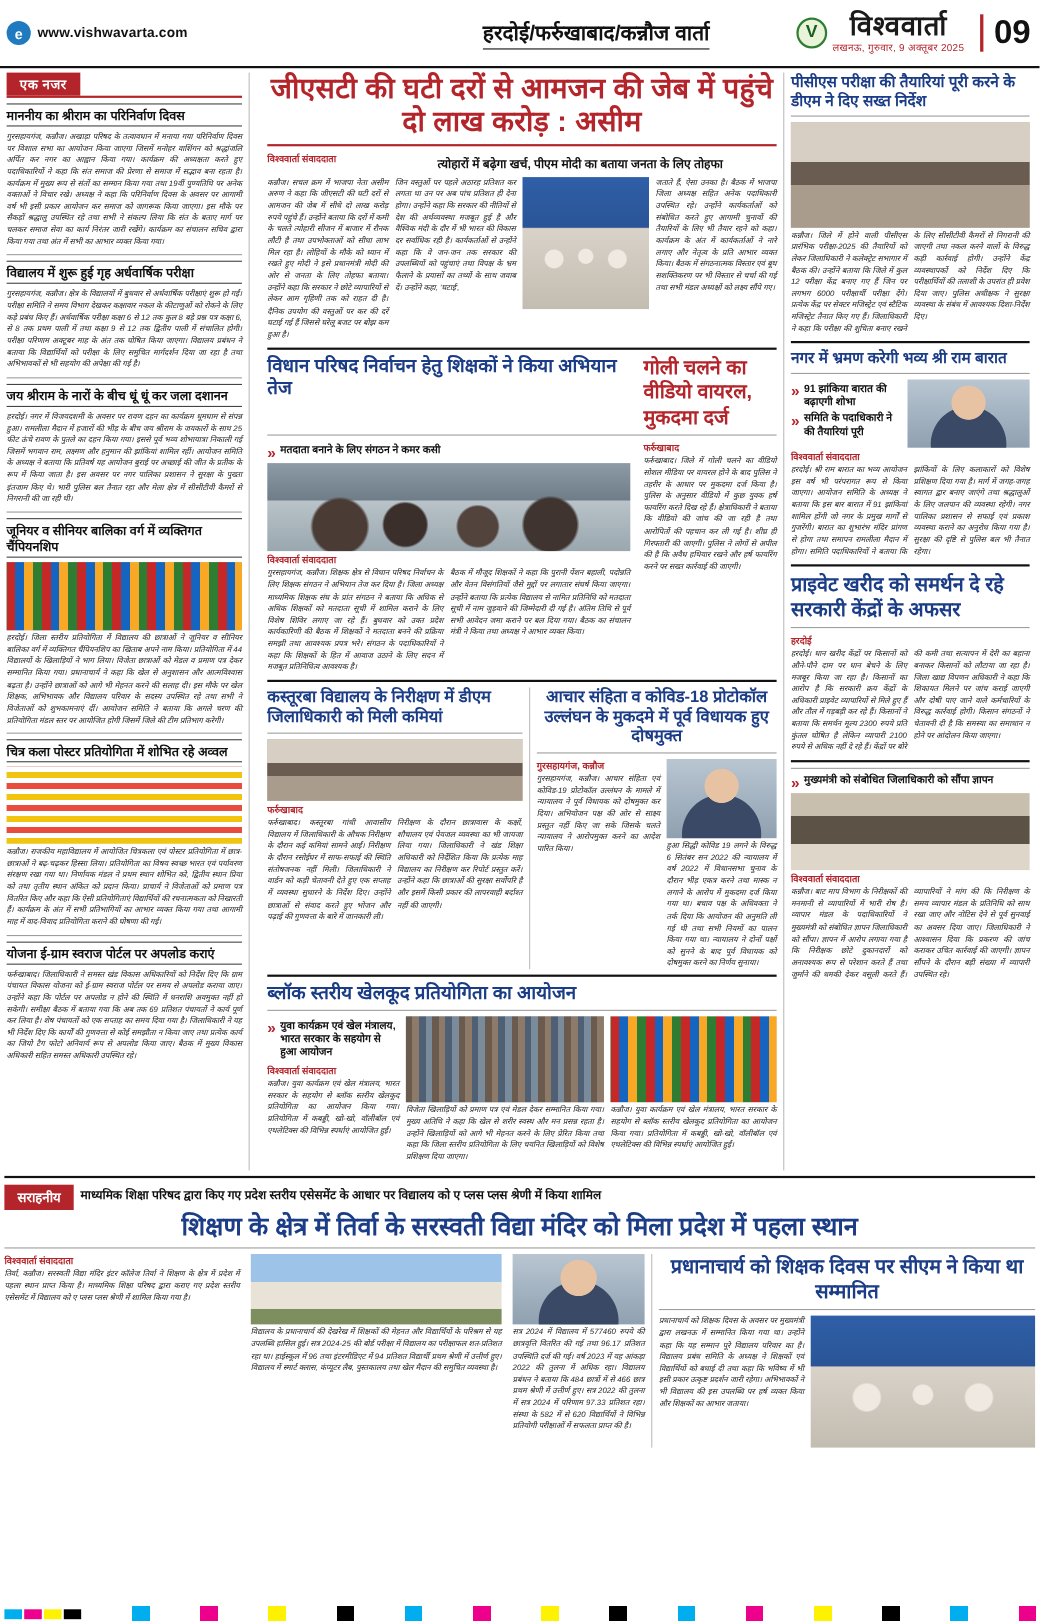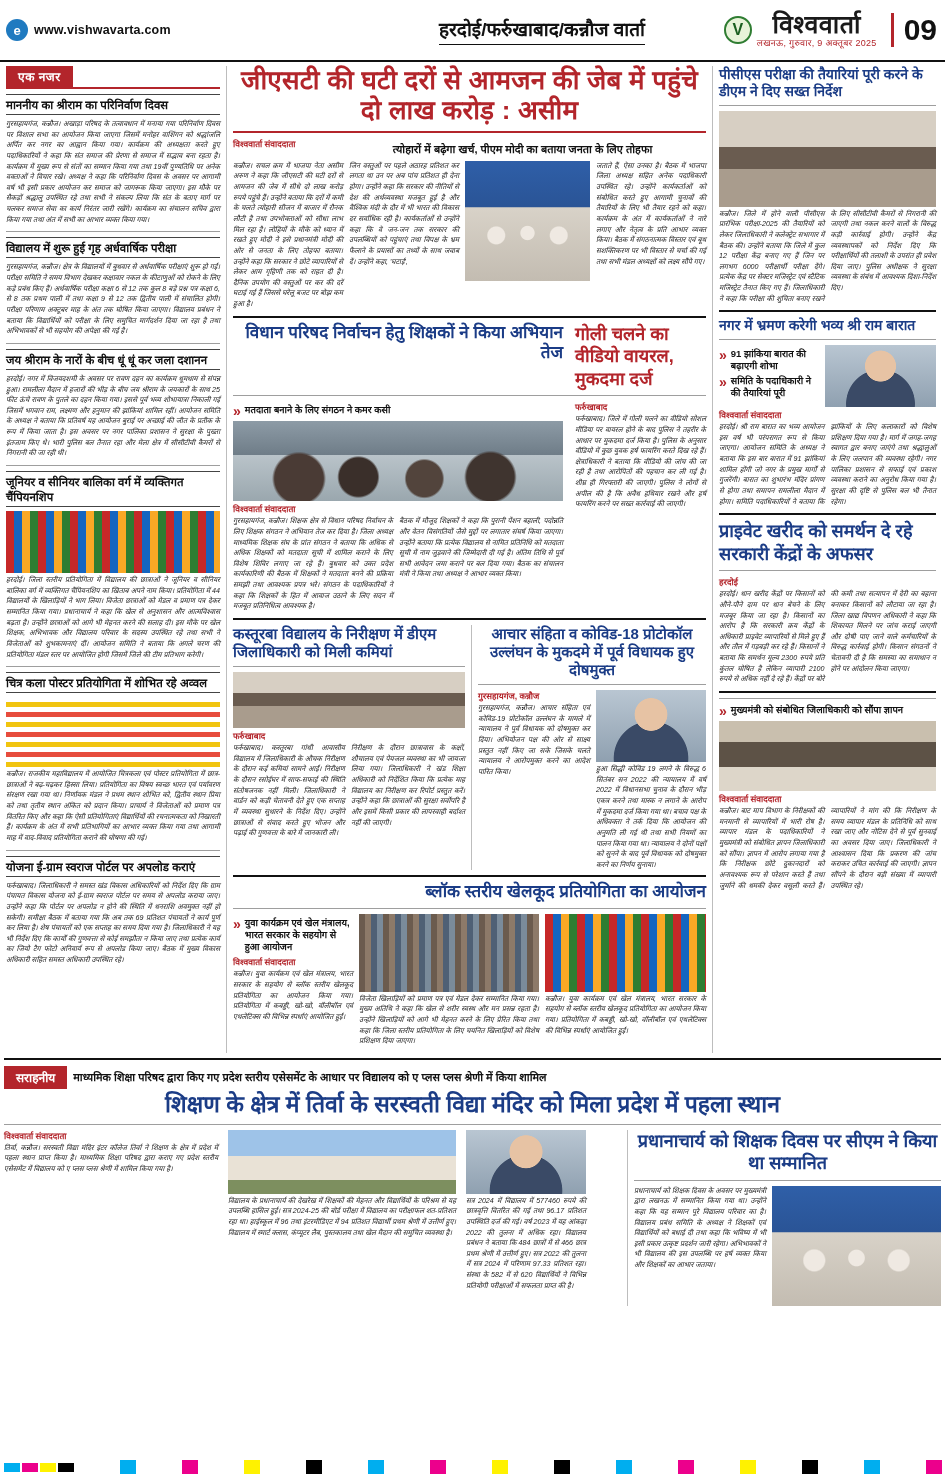--- a/index.html
+++ b/index.html
@@ -47,21 +47,21 @@
 
   
   .content { position:relative; display:flex; padding:4px 6px 0 6px; gap:6px; }
   .col-left { width:214px; }
   .col-mid { width:480px; }
   .col-right { width:224px; }
 
   .vrule { border-left:1px solid #bdbdbd; }
   .story { margin-bottom:6px; }
   .headline-xl { font-size:26px; line-height:1.15; font-weight:bold; color:#b3252b; letter-spacing:.2px; }
-  .headline-lg { font-size:17px; line-height:1.2; font-weight:bold; color:#1b3c86;text-align:right; }
+  .headline-lg { font-size:17px; line-height:1.2; font-weight:bold; color:#1b3c86; }
   .headline-md { font-size:15px; line-height:1.2; font-weight:bold; color:#1b3c86; }
   .headline-sm { font-size:18px; line-height:1.25; font-weight:bold; color:#1b3c86; }
   .headline-red { color:#b3252b; }
   .subdeck { font-size:11px; font-weight:bold; color:#111; text-align:center; margin:3px 0; }
   .byline { font-size:8.5px; font-weight:bold; color:#b3252b; margin-bottom:2px; }
   .body-text {
     font-size:7.1px; line-height:1.5; text-align:justify; color:#1a1a1a;
     hyphens:auto; word-break:break-word;font-style:italic;
   }
   .body-text.two { column-count:2; column-gap:6px; }
@@ -223,21 +223,21 @@
         <div class="body-text mt2">कन्नौज। राजकीय महाविद्यालय में आयोजित चित्रकला एवं पोस्टर प्रतियोगिता में छात्र-छात्राओं ने बढ़-चढ़कर हिस्सा लिया। प्रतियोगिता का विषय स्वच्छ भारत एवं पर्यावरण संरक्षण रखा गया था। निर्णायक मंडल ने प्रथम स्थान शोभित को, द्वितीय स्थान प्रिया को तथा तृतीय स्थान अंकित को प्रदान किया। प्राचार्य ने विजेताओं को प्रमाण पत्र वितरित किए और कहा कि ऐसी प्रतियोगिताएं विद्यार्थियों की रचनात्मकता को निखारती हैं। कार्यक्रम के अंत में सभी प्रतिभागियों का आभार व्यक्त किया गया तथा आगामी माह में वाद-विवाद प्रतियोगिता कराने की घोषणा की गई।</div>
       </div>
       <div class="rule"></div>
 
       <div class="story">
         <div class="subhead-bar">योजना ई-ग्राम स्वराज पोर्टल पर अपलोड कराएं</div>
         <div class="body-text">फर्रुखाबाद। जिलाधिकारी ने समस्त खंड विकास अधिकारियों को निर्देश दिए कि ग्राम पंचायत विकास योजना को ई-ग्राम स्वराज पोर्टल पर समय से अपलोड कराया जाए। उन्होंने कहा कि पोर्टल पर अपलोड न होने की स्थिति में धनराशि अवमुक्त नहीं हो सकेगी। समीक्षा बैठक में बताया गया कि अब तक 69 प्रतिशत पंचायतों ने कार्य पूर्ण कर लिया है। शेष पंचायतों को एक सप्ताह का समय दिया गया है। जिलाधिकारी ने यह भी निर्देश दिए कि कार्यों की गुणवत्ता से कोई समझौता न किया जाए तथा प्रत्येक कार्य का जियो टैग फोटो अनिवार्य रूप से अपलोड किया जाए। बैठक में मुख्य विकास अधिकारी सहित समस्त अधिकारी उपस्थित रहे।</div>
       </div>
     </div>
 
-    <div class="col-mid vrule" style="padding-left:6px;">
+    <div class="col-mid vrule" style="padding-left:16px;">
 
       <div class="story">
         <div class="headline-xl center">जीएसटी की घटी दरों से आमजन की जेब में पहुंचे दो लाख करोड़ : असीम</div>
         <div class="rule-red"></div>
         <div class="flexrow">
           <div style="width:100px;">
             <div class="byline">विश्ववार्ता संवाददाता</div>
           </div>
           <div class="grow">
             <div class="subdeck">त्योहारों में बढ़ेगा खर्च, पीएम मोदी का बताया जनता के लिए तोहफा</div>
@@ -424,21 +424,21 @@
         <div class="body-text">तिर्वा, कन्नौज। सरस्वती विद्या मंदिर इंटर कॉलेज तिर्वा ने शिक्षण के क्षेत्र में प्रदेश में पहला स्थान प्राप्त किया है। माध्यमिक शिक्षा परिषद द्वारा कराए गए प्रदेश स्तरीय एसेसमेंट में विद्यालय को ए प्लस प्लस श्रेणी में शामिल किया गया है।</div>
       </div>
       <div style="width:232px; padding-left:4px;">
         <div class="photo ph-building" style="height:64px;width:100%;"></div>
         <div class="body-text mt2">विद्यालय के प्रधानाचार्य की देखरेख में शिक्षकों की मेहनत और विद्यार्थियों के परिश्रम से यह उपलब्धि हासिल हुई। सत्र 2024-25 की बोर्ड परीक्षा में विद्यालय का परीक्षाफल शत-प्रतिशत रहा था। हाईस्कूल में 96 तथा इंटरमीडिएट में 94 प्रतिशत विद्यार्थी प्रथम श्रेणी में उत्तीर्ण हुए। विद्यालय में स्मार्ट क्लास, कंप्यूटर लैब, पुस्तकालय तथा खेल मैदान की समुचित व्यवस्था है।</div>
       </div>
       <div style="width:124px; padding-left:4px;">
         <div class="photo ph-portrait" style="height:64px;width:100%;"></div>
         <div class="body-text mt2">सत्र 2024 में विद्यालय में 577460 रुपये की छात्रवृत्ति वितरित की गई तथा 96.17 प्रतिशत उपस्थिति दर्ज की गई। वर्ष 2023 में यह आंकड़ा 2022 की तुलना में अधिक रहा। विद्यालय प्रबंधन ने बताया कि 484 छात्रों में से 466 छात्र प्रथम श्रेणी में उत्तीर्ण हुए। सत्र 2022 की तुलना में सत्र 2024 में परिणाम 97.33 प्रतिशत रहा। संस्था के 582 में से 620 विद्यार्थियों ने विभिन्न प्रतियोगी परीक्षाओं में सफलता प्राप्त की है।</div>
       </div>
-      <div class="grow vrule" style="padding-left:6px;margin-left:35px;">
+      <div class="grow vrule" style="padding-left:6px;">
         <div class="headline-sm center">प्रधानाचार्य को शिक्षक दिवस पर सीएम ने किया था सम्मानित</div>
         <div class="rule"></div>
         <div class="flexrow">
           <div style="width:132px;">
             <div class="body-text">प्रधानाचार्य को शिक्षक दिवस के अवसर पर मुख्यमंत्री द्वारा लखनऊ में सम्मानित किया गया था। उन्होंने कहा कि यह सम्मान पूरे विद्यालय परिवार का है। विद्यालय प्रबंध समिति के अध्यक्ष ने शिक्षकों एवं विद्यार्थियों को बधाई दी तथा कहा कि भविष्य में भी इसी प्रकार उत्कृष्ट प्रदर्शन जारी रहेगा। अभिभावकों ने भी विद्यालय की इस उपलब्धि पर हर्ष व्यक्त किया और शिक्षकों का आभार जताया।</div>
           </div>
           <div class="grow">
             <div class="photo ph-stage" style="height:120px;width:100%;"></div>
           </div>
         </div>

